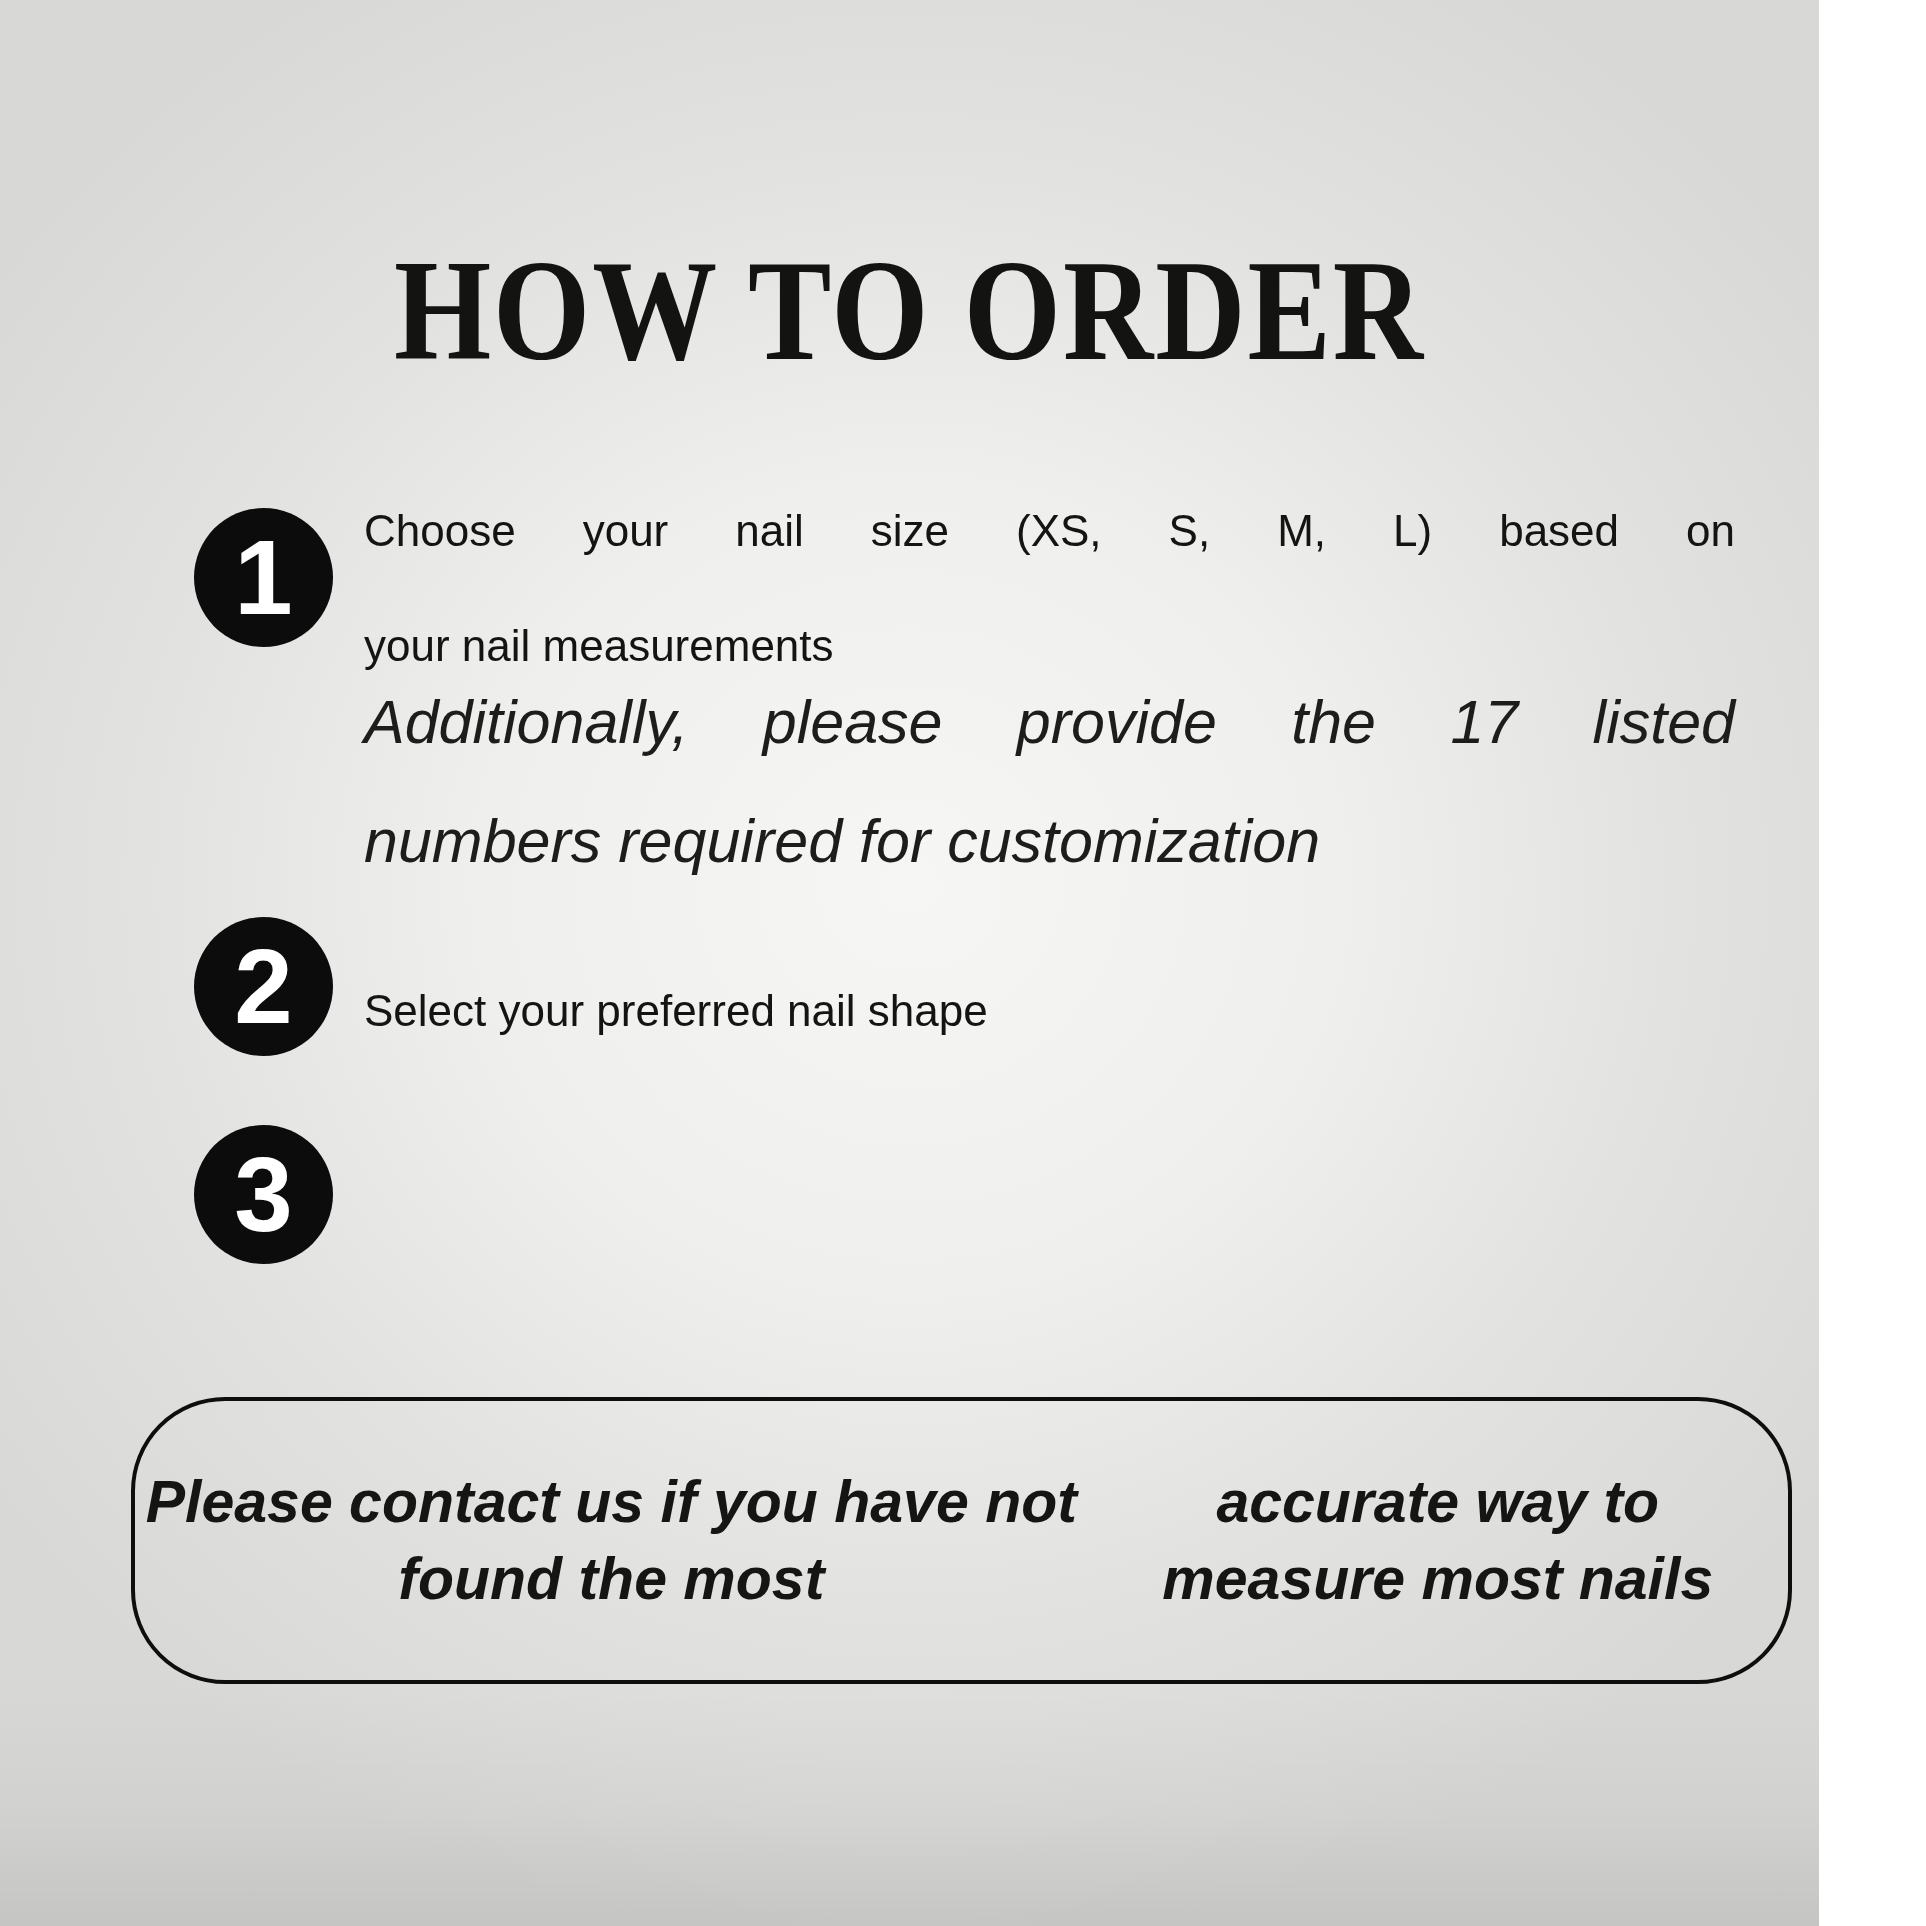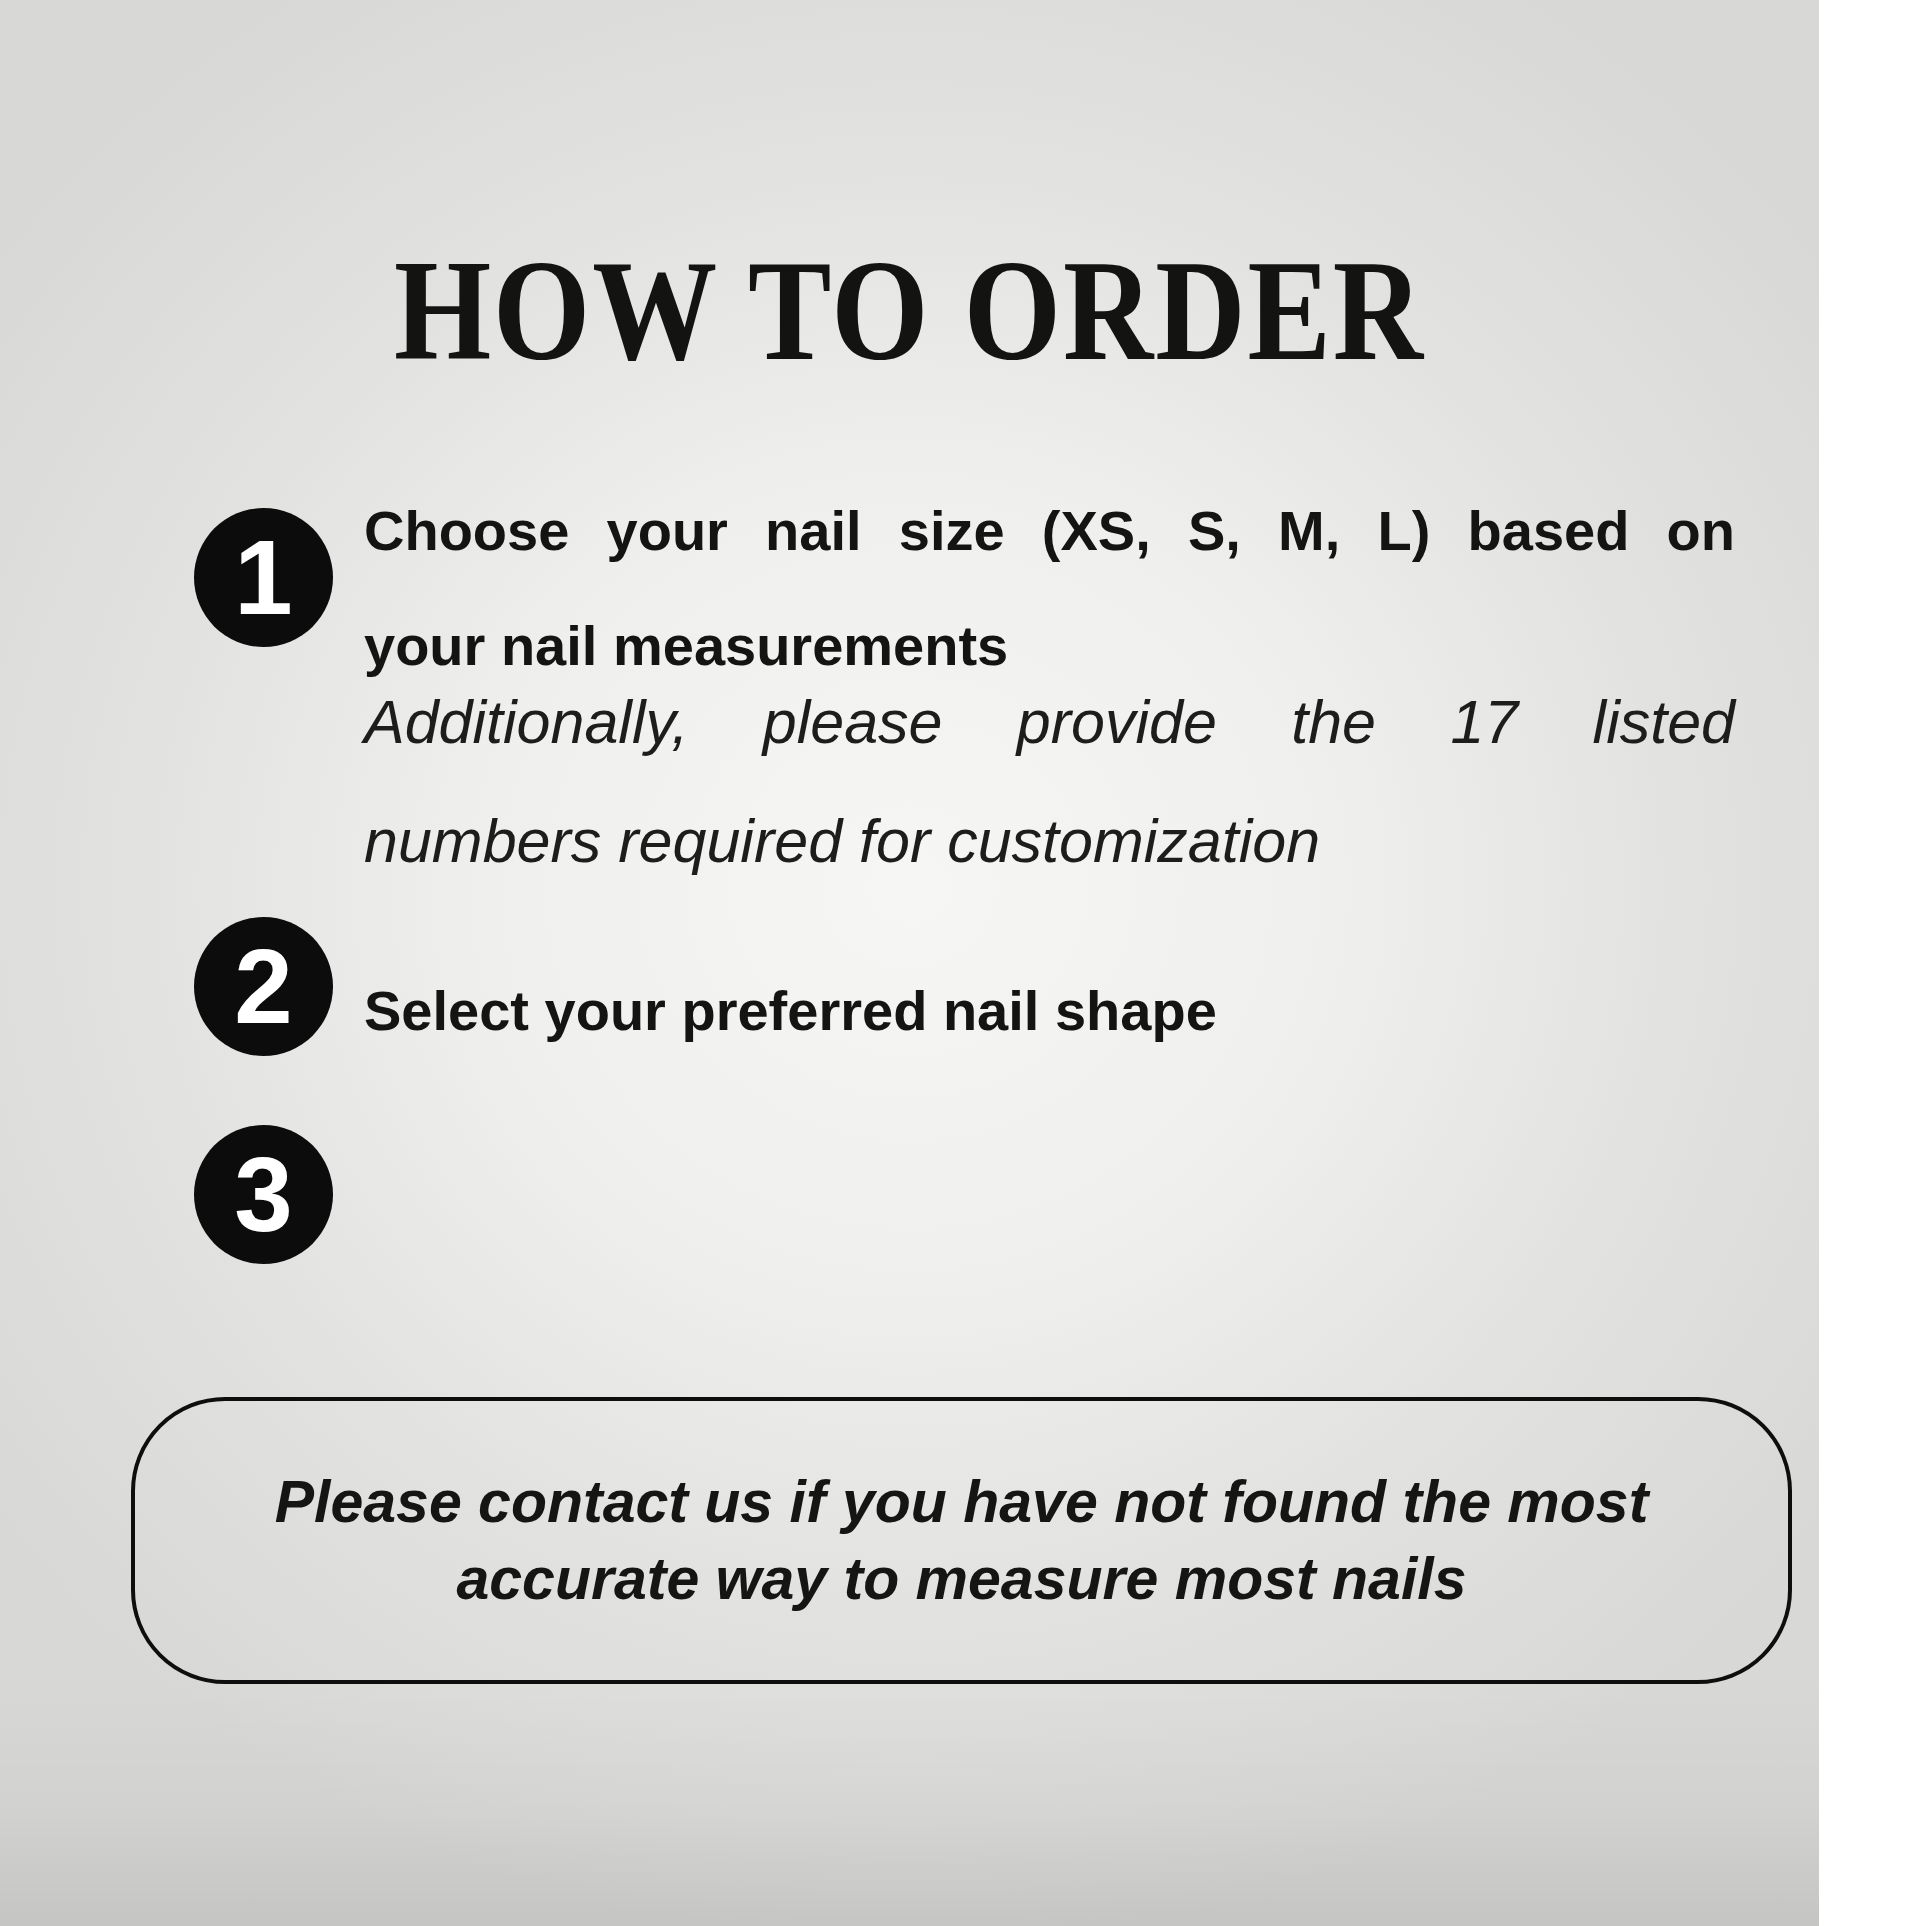--- a/index.html
+++ b/index.html
@@ -59,22 +59,22 @@
     line-height: 1;
   }
   .badge-1 { top: 508px; }
   .badge-2 { top: 917px; }
   .badge-3 { top: 1125px; }
 
   .step-text {
     position: absolute;
     left: 364px;
     width: 1371px;
-    font-weight: 700;
-    font-size: 56px;
+    font-weight: 400;
+    font-size: 44px;
     line-height: 79px;
     color: #141413;
   }
   .step-text-1 { top: 491px; }
   .step-text-2 { top: 935px; }
   .step-text-3 { top: 1142px; }
 
   .detail-text {
     position: absolute;
     left: 364px;
@@ -94,21 +94,21 @@
   .note-box {
     position: absolute;
     left: 131px;
     top: 1397px;
     width: 1661px;
     height: 287px;
     box-sizing: border-box;
     border: 4px solid #0e0e0e;
     border-radius: 94px;
     display: flex;
-    flex-direction: column;
+    flex-direction: row;
     align-items: center;
     justify-content: center;
     background: transparent;
   }
   .note-line {
     font-weight: 700;
     font-style: italic;
     font-size: 59px;
     line-height: 77px;
     text-align: center;

